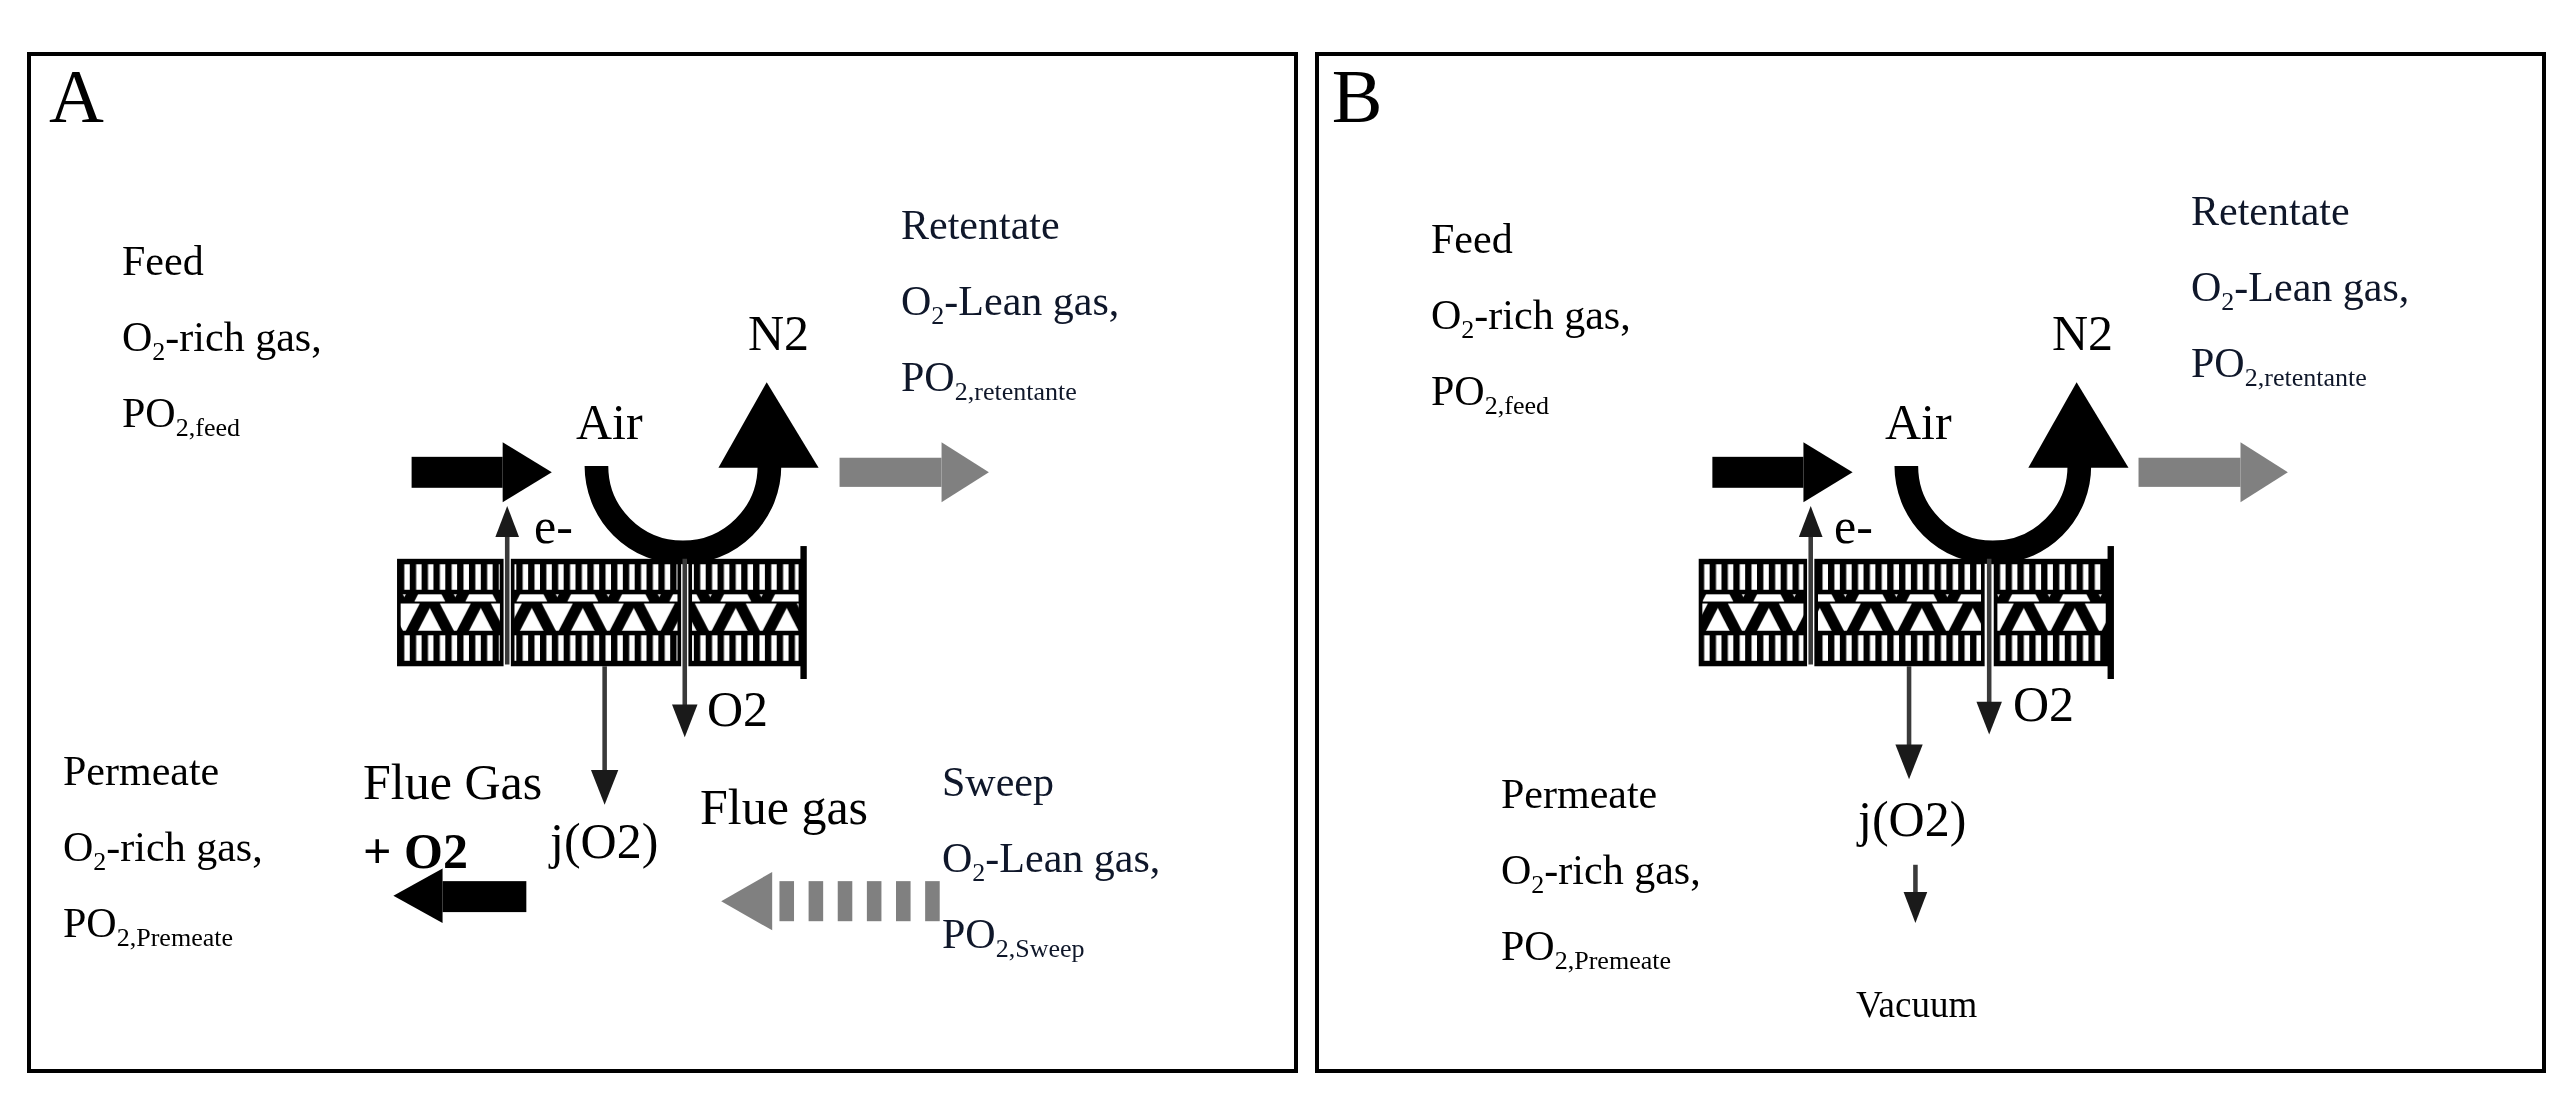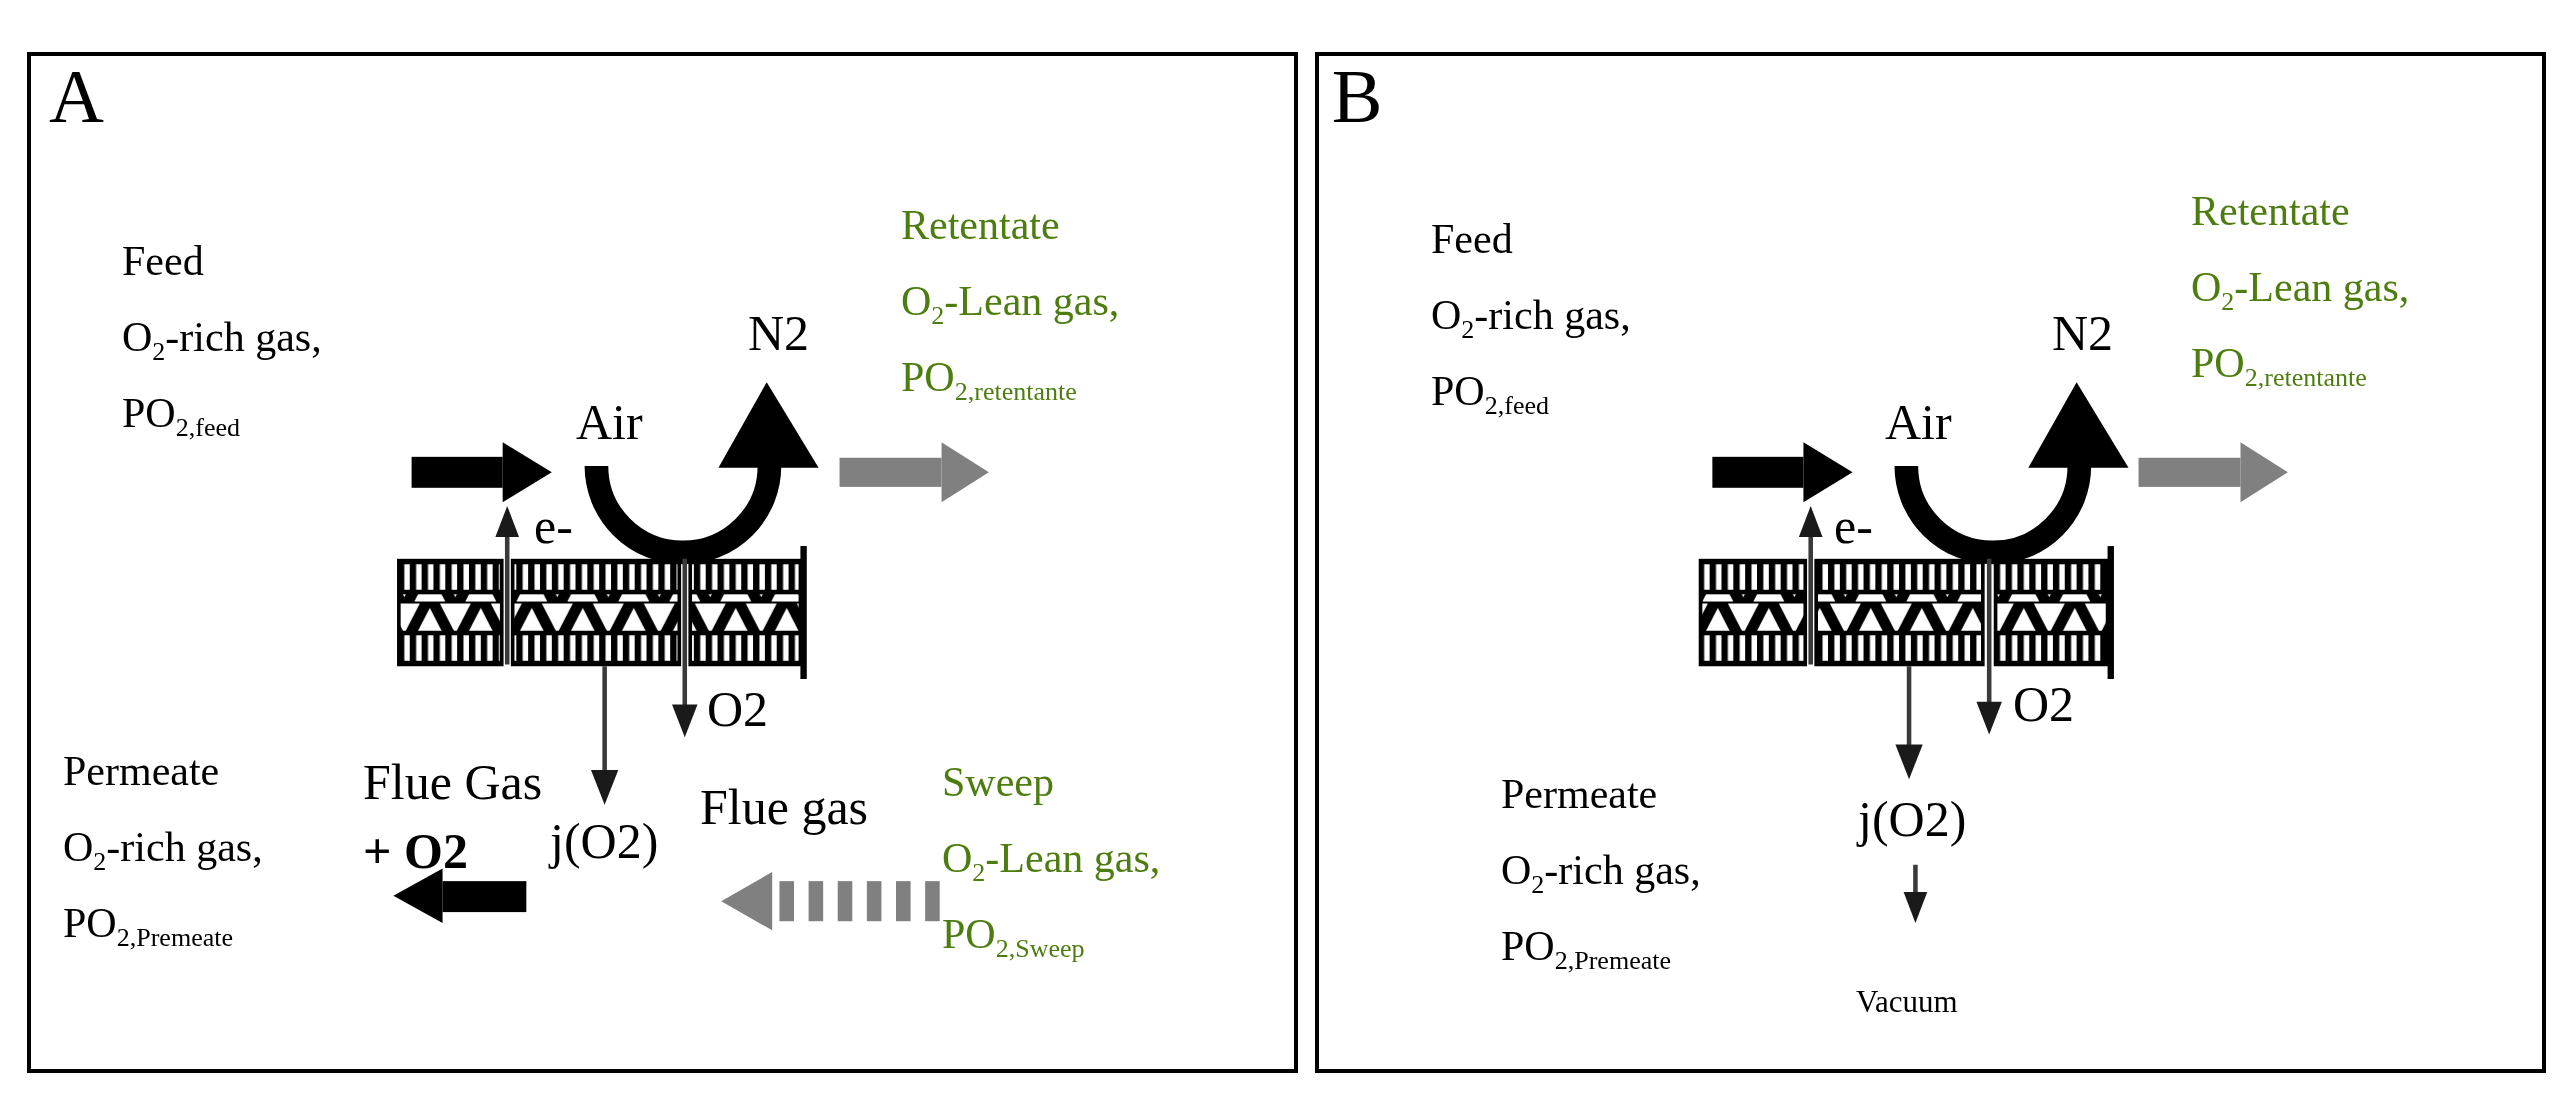--- a/index.html
+++ b/index.html
@@ -10,24 +10,24 @@
   }
   .panel{
     position:absolute;top:52px;height:1021px;background:#fff;
     border:4.6px solid #000;box-sizing:border-box;
   }
   #panelA{left:27px;width:1271px;}
   #panelB{left:1315px;width:1231px;}
   .pletter{position:absolute;font-size:76px;line-height:1;}
   .tblock{position:absolute;font-size:42px;line-height:1.8;white-space:nowrap;}
   .tblock .tl{height:76px;}
-  .gray{color:#4d7c0f;}
+  .gray{color:#0f172a;}
   sub{font-size:0.62em;line-height:0;}
   .lbl{position:absolute;font-size:50px;line-height:1.1;white-space:nowrap;}
-  .lbl-sm{position:absolute;font-size:31px;line-height:1.1;white-space:nowrap;}
+  .lbl-sm{position:absolute;font-size:37px;line-height:1.1;white-space:nowrap;}
   svg.layer{position:absolute;left:0;top:0;pointer-events:none;}
 </style>
 </head>
 <body>
 
 <div class="stage">
 
   <svg width="0" height="0" style="position:absolute">
     <defs>
       <pattern id="pstripe" width="13" height="28" patternUnits="userSpaceOnUse">

